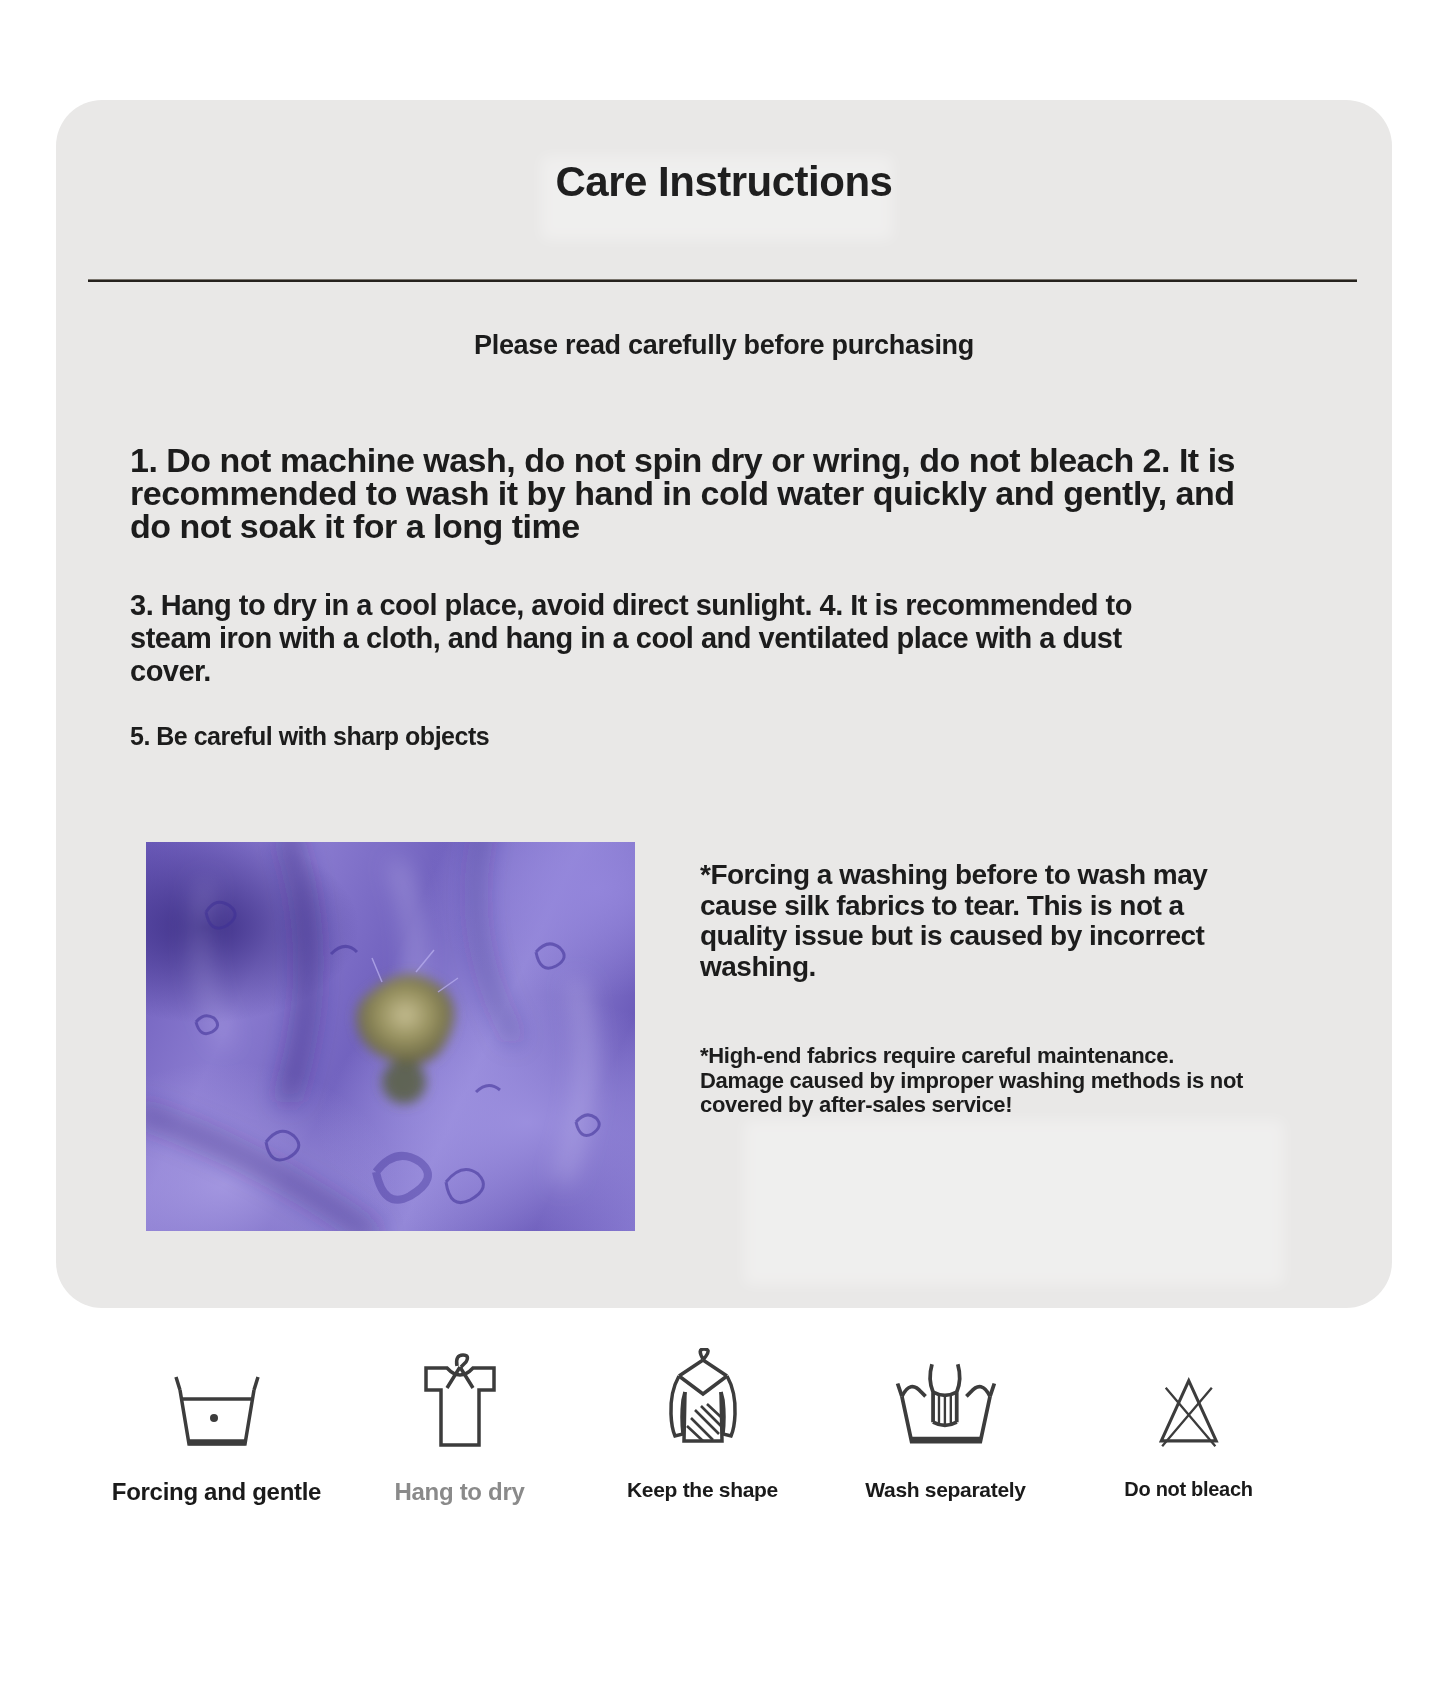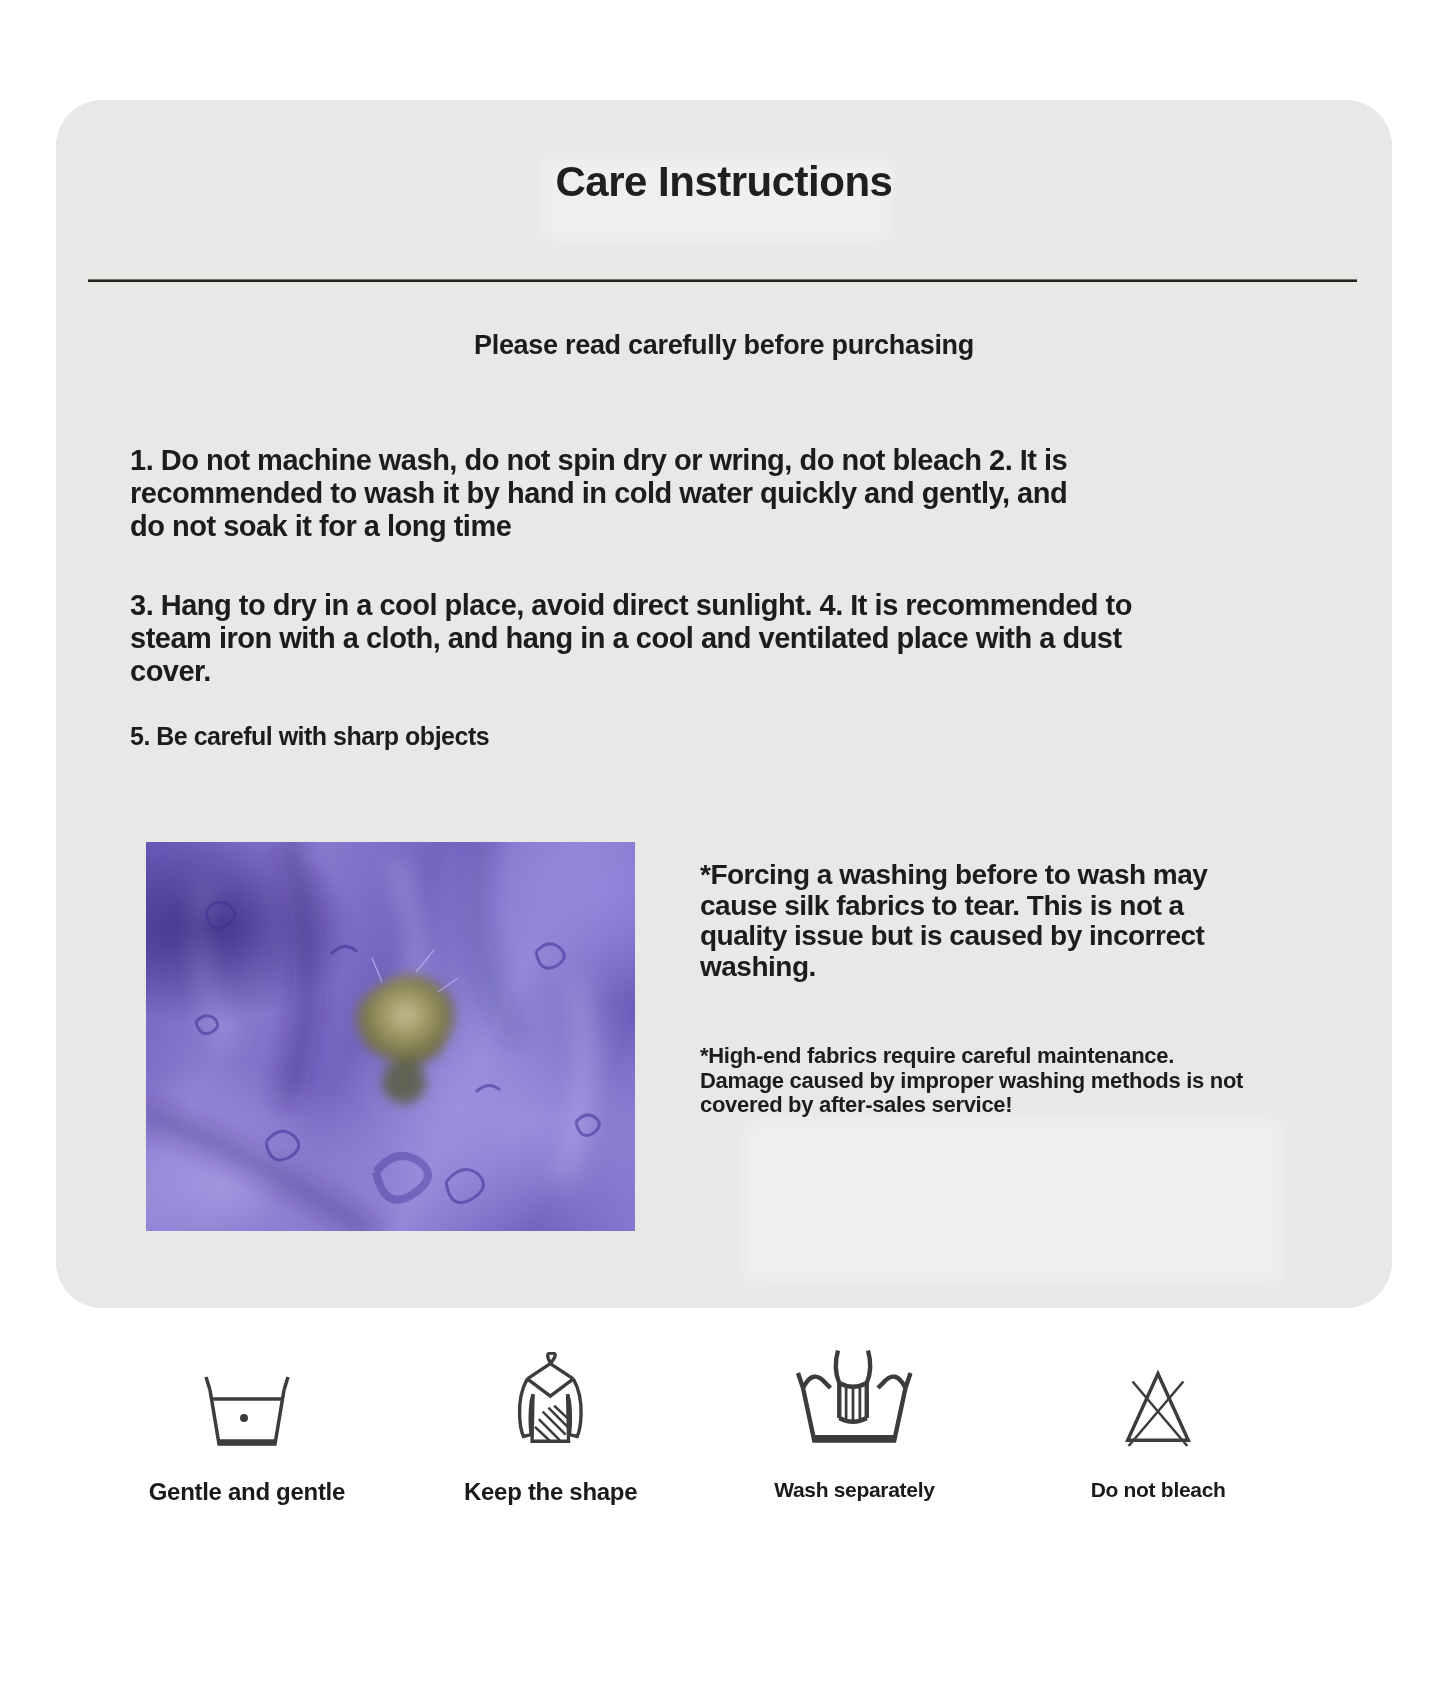--- a/index.html
+++ b/index.html
@@ -32,21 +32,21 @@
   }
   .subtitle{
     position:absolute;left:0;top:230px;width:100%;
     margin:0;text-align:center;
     font-size:27px;font-weight:700;letter-spacing:-0.3px;
   }
   .para{
     position:absolute;left:74px;width:1170px;margin:0;
     font-weight:700;white-space:pre-line;letter-spacing:-0.5px;
   }
-  .para1{top:344px;font-size:29px;line-height:33px;}
+  .para1{top:344px;font-size:34px;line-height:33px;}
   .para2{top:489px;font-size:29px;line-height:33px;}
   .para3{top:621px;font-size:25px;line-height:30px;}
   .fabric{
     position:absolute;left:90px;top:742px;width:489px;height:389px;margin:0;
     background-color:#7f6fc9;
     background-image:
       radial-gradient(ellipse 45% 35% at 12% 22%, rgba(56,42,130,0.9) 0%, rgba(56,42,130,0) 70%),
       radial-gradient(ellipse 50% 40% at 92% 12%, rgba(148,134,220,0.9) 0%, rgba(148,134,220,0) 70%),
       radial-gradient(ellipse 60% 45% at 78% 72%, rgba(160,148,226,0.85) 0%, rgba(160,148,226,0) 72%),
       radial-gradient(ellipse 50% 45% at 16% 88%, rgba(172,160,230,0.8) 0%, rgba(172,160,230,0) 70%),
@@ -165,23 +165,33 @@
     <div class="icon-cell">
       <div class="icon-box">
         <svg viewBox="0 0 100 74">
           <path d="M13,16 L9,3 M87,16 L91,3"></path>
           <path d="M13,16 L22,70 L78,70 L87,16"></path>
           <line x1="15" y1="25" x2="85" y2="25"></line>
           <line x1="22" y1="68.3" x2="78" y2="68.3" stroke-width="6"></line>
           <circle cx="47" cy="44" r="4" fill="#3c3c3c" stroke="none"></circle>
         </svg>
       </div>
-      <div class="icon-label" style="color: rgb(26, 26, 26);">Gentle and gentle</div>
-    </div>
-
+      <div class="icon-label" style="color: rgb(26, 26, 26);">Forcing and gentle</div>
+    </div>
+
+    <div class="icon-cell">
+      <div class="icon-box">
+        <svg viewBox="0 0 92 96">
+          <path d="M43,14 Q41,3 49,3 Q56,3 52,10 L47,15"></path>
+          <path d="M33,16 L12,16 L12,38 L27,38 L27,93 L65,93 L65,38 L80,38 L80,16 L59,16 Q46,30 33,16 Z"></path>
+          <path d="M46,15 L33,36 M46,15 L59,36"></path>
+        </svg>
+      </div>
+      <div class="icon-label" style="color: rgb(138, 138, 138);">Hang to dry</div>
+    </div>
 
     <div class="icon-cell">
       <div class="icon-box">
         <svg viewBox="0 0 84 100" stroke-width="3.2">
           <path d="M42,11 Q36,1 43,1 Q50,1 45,8 L42,12"></path>
           <path d="M42,12 L18,28 M42,12 L66,28"></path>
           <path d="M18,28 L42,46 L66,28"></path>
           <path d="M18,28 Q9,44 10,66 Q10.5,80 14,88 L22,86 Q20,70 22,52 L24,44"></path>
           <path d="M66,28 Q75,44 74,66 Q73.5,80 70,88 L62,86 Q64,70 62,52 L60,44"></path>
           <path d="M24,44 L23,93 L61,93 L60,44"></path>

